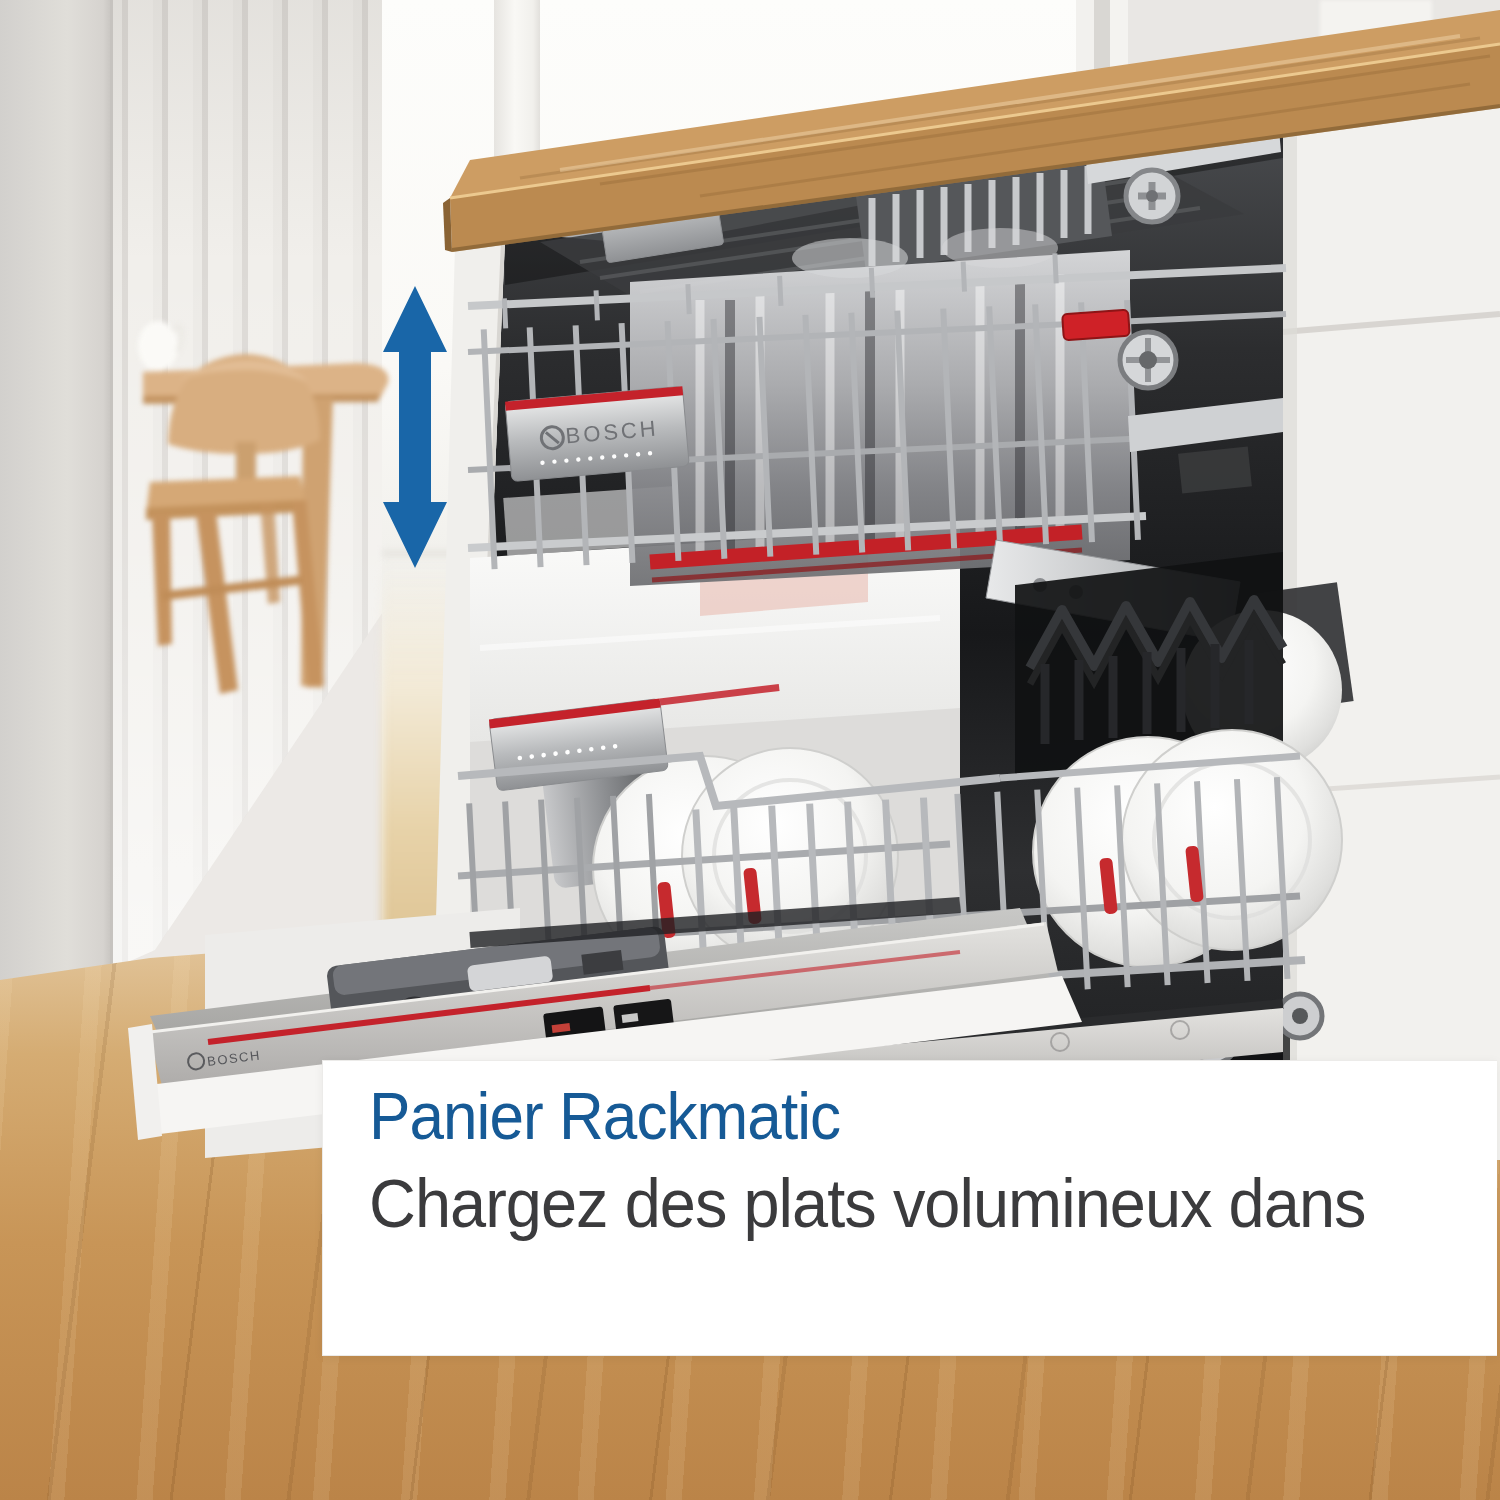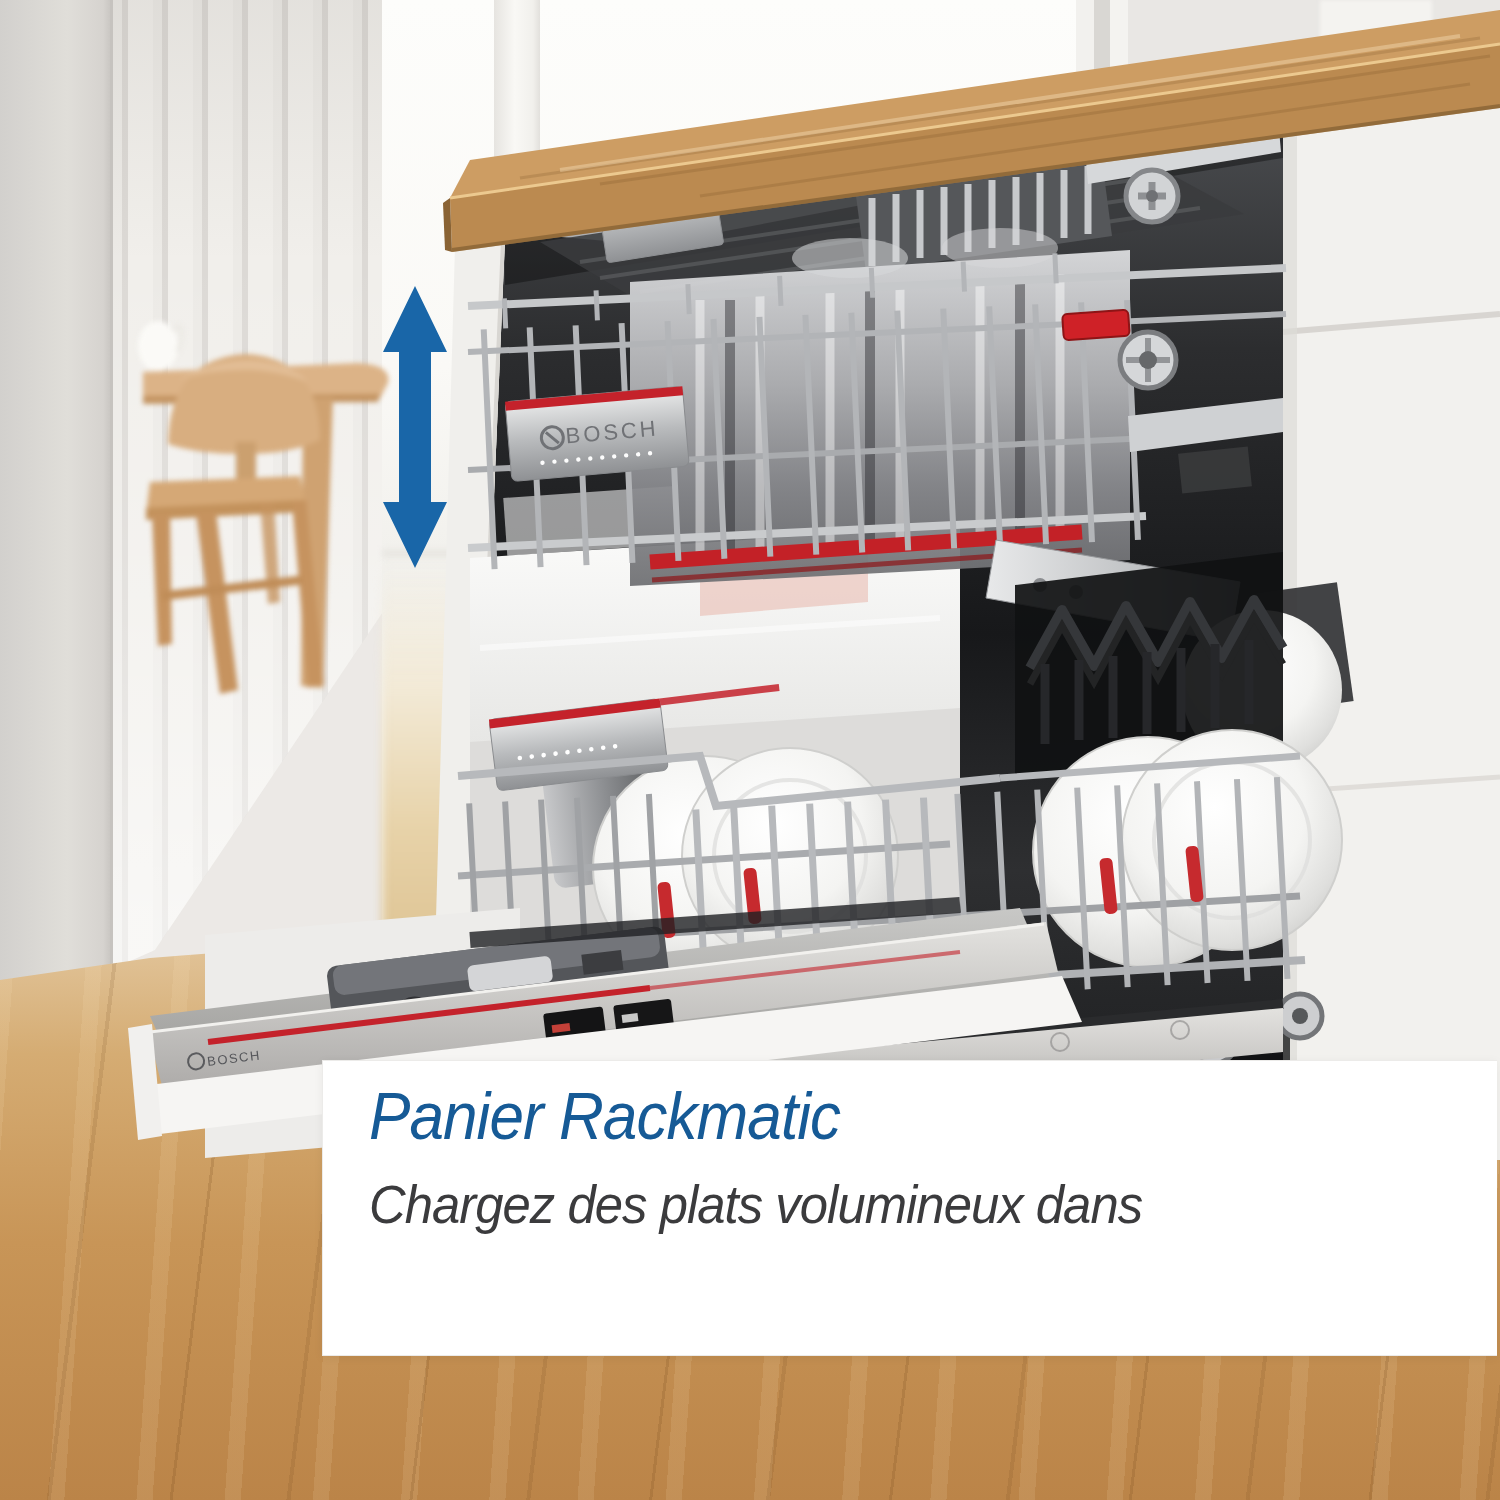--- a/index.html
+++ b/index.html
@@ -34,25 +34,25 @@
   .floor{left:0;top:928px;width:1500px;height:572px;
     background:
       repeating-linear-gradient(97deg,rgba(118,74,28,.20) 0 3px,rgba(0,0,0,0) 3px 116px,rgba(100,60,20,.13) 116px 120px,rgba(0,0,0,0) 120px 238px),
       repeating-linear-gradient(94deg,rgba(255,232,194,.12) 0 16px,rgba(0,0,0,0) 16px 88px),
       linear-gradient(180deg,#e3c79e 0%,#d5ac73 22%,#c89557 55%,#bb8448 100%);
     clip-path:polygon(0 52px,10% 30px,34% 2px,100% 0,100% 100%,0 100%);}
 
   
   .caption{left:322px;top:1060px;width:1175px;height:296px;box-sizing:border-box;
     background:var(--box-bg,#fff);border:1px solid #ecebe9;border-right:none;
-    padding:18px 10px 0 46px;box-shadow:0 2px 10px rgba(0,0,0,.05);font-style:italic;}
+    padding:18px 10px 0 46px;box-shadow:0 2px 10px rgba(0,0,0,.05);}
   .caption-title{font-size:66px;line-height:74px;letter-spacing:-1px;color:var(--title-blue,#165a96);
     display:inline-block;transform:scaleX(.94);transform-origin:left center;white-space:nowrap;}
   .caption-body{margin-top:10px;color:var(--body-text,#3b3b3d);}
-  .caption-line{font-size:54px;line-height:82px;letter-spacing:-1px;display:block;}
+  .caption-line{font-size:69px;line-height:82px;letter-spacing:-1px;display:block;}
   .caption-line>span{display:inline-block;transform:scaleX(.94);transform-origin:left center;white-space:nowrap;}
 
   
   svg.scene{position:absolute;left:0;top:0;}
   svg text{font-family:"Liberation Sans",sans-serif;}
   .blurred{filter:blur(2.5px);}
   .arrow-fill{fill:var(--accent-blue,#1966a8);}
   .red{fill:var(--bosch-red,#c4222b);}
 </style>
 </head>

